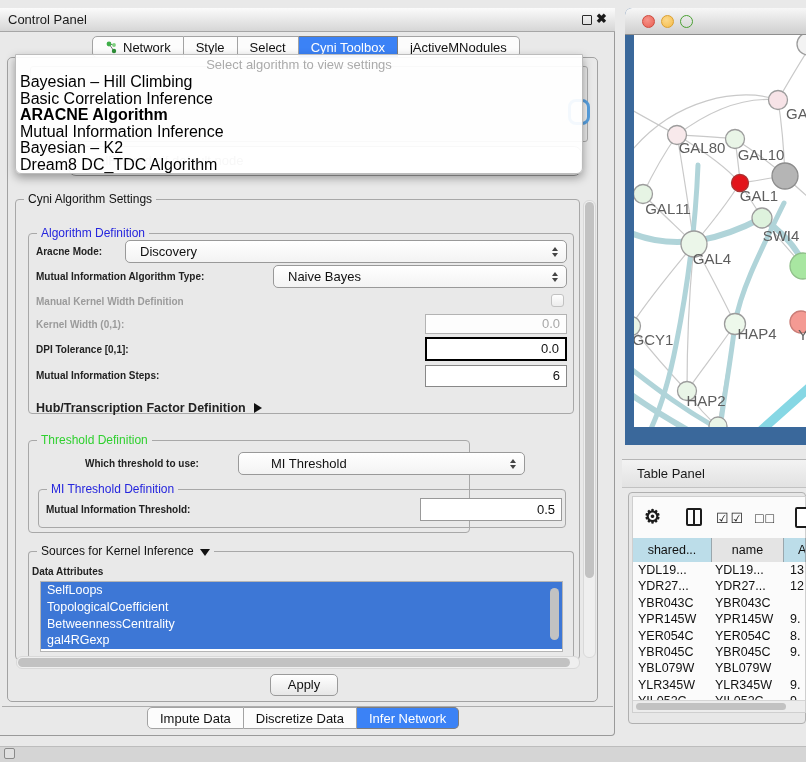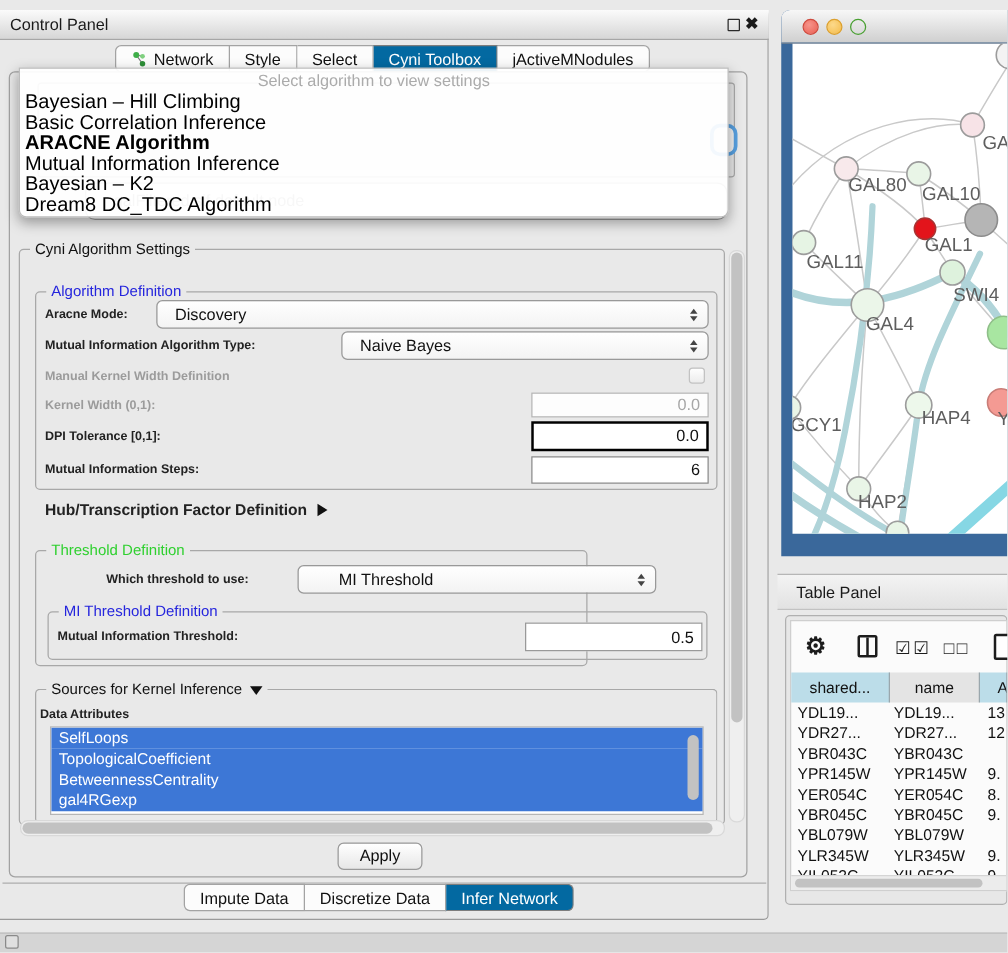--- a/index.html
+++ b/index.html
@@ -9,21 +9,21 @@
   .cp{left:0;top:8px;width:615px;height:728px;border:1px solid #9a9a9a;border-left:none;background:#e9e9e9;box-sizing:border-box;border-radius:0 4px 4px 0;}
   .cp-titlebar{left:0;top:8px;width:615px;height:24px;background:linear-gradient(#fbfbfb,#d6d6d6);border-bottom:1px solid #a6a6a6;box-sizing:border-box;}
   .cp-title{left:8px;top:12px;font-size:13px;color:#1a1a1a;}
   .win-restore{left:582px;top:15px;width:8px;height:8px;border:1.5px solid #2a2a2a;border-radius:1px;}
   .win-close{left:596px;top:11px;font-size:13px;font-weight:bold;color:#1a1a1a;}
   
   .seg{display:flex;height:22px;font-size:13px;}
   .seg .tab{display:flex;align-items:center;padding:0 12px;background:#fcfcfc;border:1px solid #a3a3a3;border-left:none;color:#111;white-space:nowrap;}
   .seg .tab:first-child{border-left:1px solid #a3a3a3;border-radius:5px 0 0 5px;}
   .seg .tab:last-child{border-radius:0 5px 5px 0;}
-  .seg .tab.sel{background:#0369a1;color:#fff;border-color:#7d7d7d;}
+  .seg .tab.sel{background:#3b82f6;color:#fff;border-color:#7d7d7d;}
   #top-tabs{left:92px;top:36px;}
   #bottom-tabs{left:147px;top:707px;}
   .tabpanel{left:7px;top:57px;width:591px;height:645px;border:1px solid #a2a2a2;border-radius:5px;background:#e9e9e9;box-sizing:border-box;}
   
   .bg-frag{left:30px;top:66px;width:558px;height:76px;border:1px solid #ababab;border-radius:3px;box-sizing:border-box;z-index:1;}
   .bg-spin{left:568px;top:99px;width:22px;height:26px;border:3px solid #57a0e0;border-radius:8px;background:#f2f2f2;box-sizing:border-box;z-index:1;}
   .bg-combo{left:68px;top:146px;width:514px;height:30px;border:1px solid #9a9a9a;border-radius:8px;background:#fdfdfd;box-sizing:border-box;z-index:1;color:#8a8a8a;font-size:13px;line-height:28px;padding-left:22px;}
   
   .popup{left:15px;top:54px;width:568px;height:120px;background:rgba(255,255,255,0.93);border:1px solid #bcbcbc;border-radius:0 0 6px 6px;box-shadow:0 4px 10px rgba(0,0,0,0.35);z-index:30;box-sizing:border-box;}
   .popup .prompt{height:19px;line-height:19px;text-align:center;color:#ababab;font-size:13px;}
@@ -112,21 +112,21 @@
         <div class="item">Mutual Information Inference</div>
         <div class="item">Bayesian – K2</div>
         <div class="item">Dream8 DC_TDC Algorithm</div>
       </div>
   </div>
 
   <div class="abs group" style="left:15px;top:199px;width:565px;height:461px;">
     <span class="legend">Cyni Algorithm Settings</span>
   </div>
 
-  <div class="abs group" style="left:28px;top:233px;width:546px;height:159px;">
+  <div class="abs group" style="left:28px;top:233px;width:546px;height:181px;">
     <span class="legend blue">Algorithm Definition</span>
   </div>
   <div class="abs lbl" style="left:36px;top:246px;">Aracne Mode:</div>
   <div class="abs combo" style="left:125px;top:240px;width:442px;height:23px;">
     <span>Discovery</span>
     <span class="spin">
         <i class="up"></i>
         <i class="dn"></i>
       </span>
   </div>

